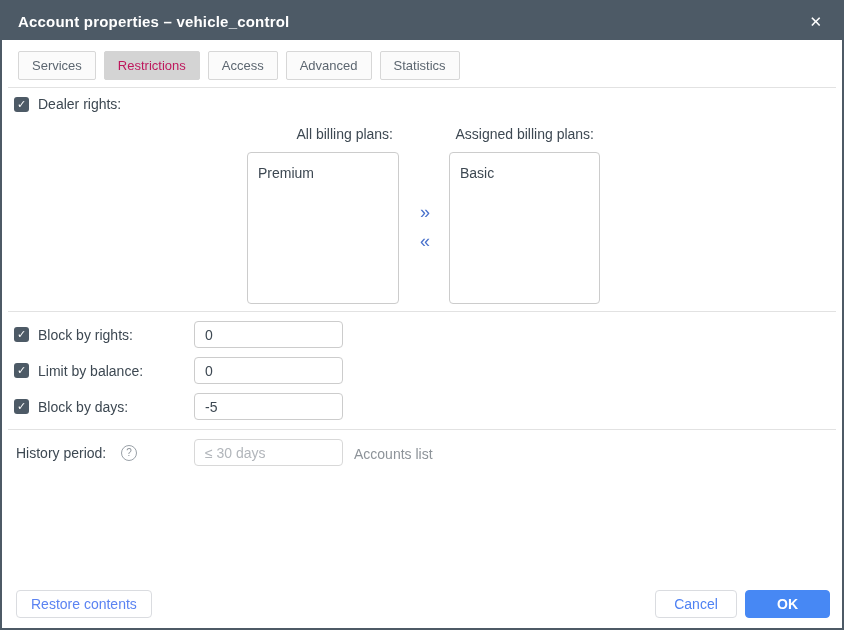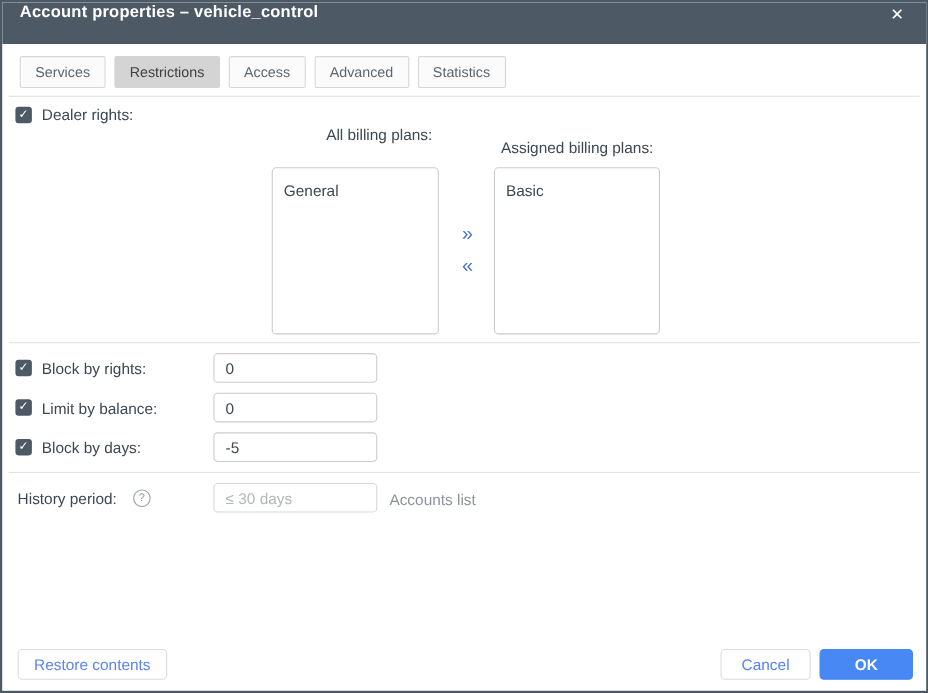--- a/index.html
+++ b/index.html
@@ -3,34 +3,34 @@
 <meta charset="utf-8">
 <style>
   html,body{margin:0;padding:0;background:#fff;}
   .dialog{
     position:relative;width:844px;height:630px;box-sizing:border-box;
     border:2px solid #4d5a66;background:#fff;overflow:hidden;
     font-family:"Liberation Sans",sans-serif;color:#3d4852;
   }
   .titlebar{
     position:absolute;top:0;left:0;right:0;height:38px;background:#4d5a66;
-    display:flex;padding:0 16px;box-sizing:border-box;
+    display:flex;align-items:center;padding:0 16px;box-sizing:border-box;
   }
   .titlebar .title{color:#fff;font-size:15px;font-weight:bold;letter-spacing:.2px;}
   .titlebar .close{
     margin-left:auto;color:#fff;font-size:15px;cursor:pointer;line-height:1;
     padding:4px;user-select:none;
   }
   .tabbar{position:absolute;top:49px;left:16px;display:flex;gap:8px;}
   .tab{
     display:inline-block;padding:6px 13px;font-size:13px;color:#5c6670;
     background:#fbfbfb;border:1px solid #d7d7d7;border-radius:2px;cursor:pointer;
     white-space:nowrap;
   }
-  .tab.active{background:#d4d4d4;border-color:#d4d4d4;color:#404040;}
+  .tab.active{background:#d4d4d4;border-color:#d4d4d4;color:#be185d;}
   .sep{position:absolute;left:6px;right:6px;height:1px;background:#e2e2e2;}
   .sep1{top:85px;} .sep2{top:309px;} .sep3{top:427px;}
   .checkbox{
     position:absolute;width:15px;height:15px;background:#4d5a66;border-radius:3px;
     color:#fff;font-size:11px;line-height:15px;text-align:center;cursor:pointer;
     user-select:none;
   }
   .lbl{position:absolute;font-size:14px;color:#3d4852;white-space:nowrap;}
   .plans-label{position:absolute;font-size:14px;color:#3d4852;text-align:right;padding-right:6px;box-sizing:border-box;}
   .listbox{
@@ -78,25 +78,25 @@
     <span class="tab">Access</span>
     <span class="tab">Advanced</span>
     <span class="tab">Statistics</span>
   </div>
 
   <div class="sep sep1"></div>
 
   <span class="checkbox" style="left:12px;top:95px;">✓</span>
   <span class="lbl" style="left:36px;top:94px;">Dealer rights:</span>
 
-  <span class="plans-label" style="left:245px;top:112px;width:152px;text-align:right;">All billing plans:</span>
+  <span class="plans-label" style="left:245px;top:124px;width:152px;text-align:right;">All billing plans:</span>
   <span class="plans-label" style="left:447px;top:124px;width:151px;">Assigned billing plans:</span>
 
   <div class="listbox" style="left:245px;top:150px;width:152px;height:152px;">
-    <div class="item">General</div>
+    <div class="item">Premium</div>
   </div>
 
   <div class="arrows">
     <span class="arrow">»</span>
     <span class="arrow">«</span>
   </div>
 
   <div class="listbox" style="left:447px;top:150px;width:151px;height:152px;">
     <div class="item">Basic</div>
   </div>

